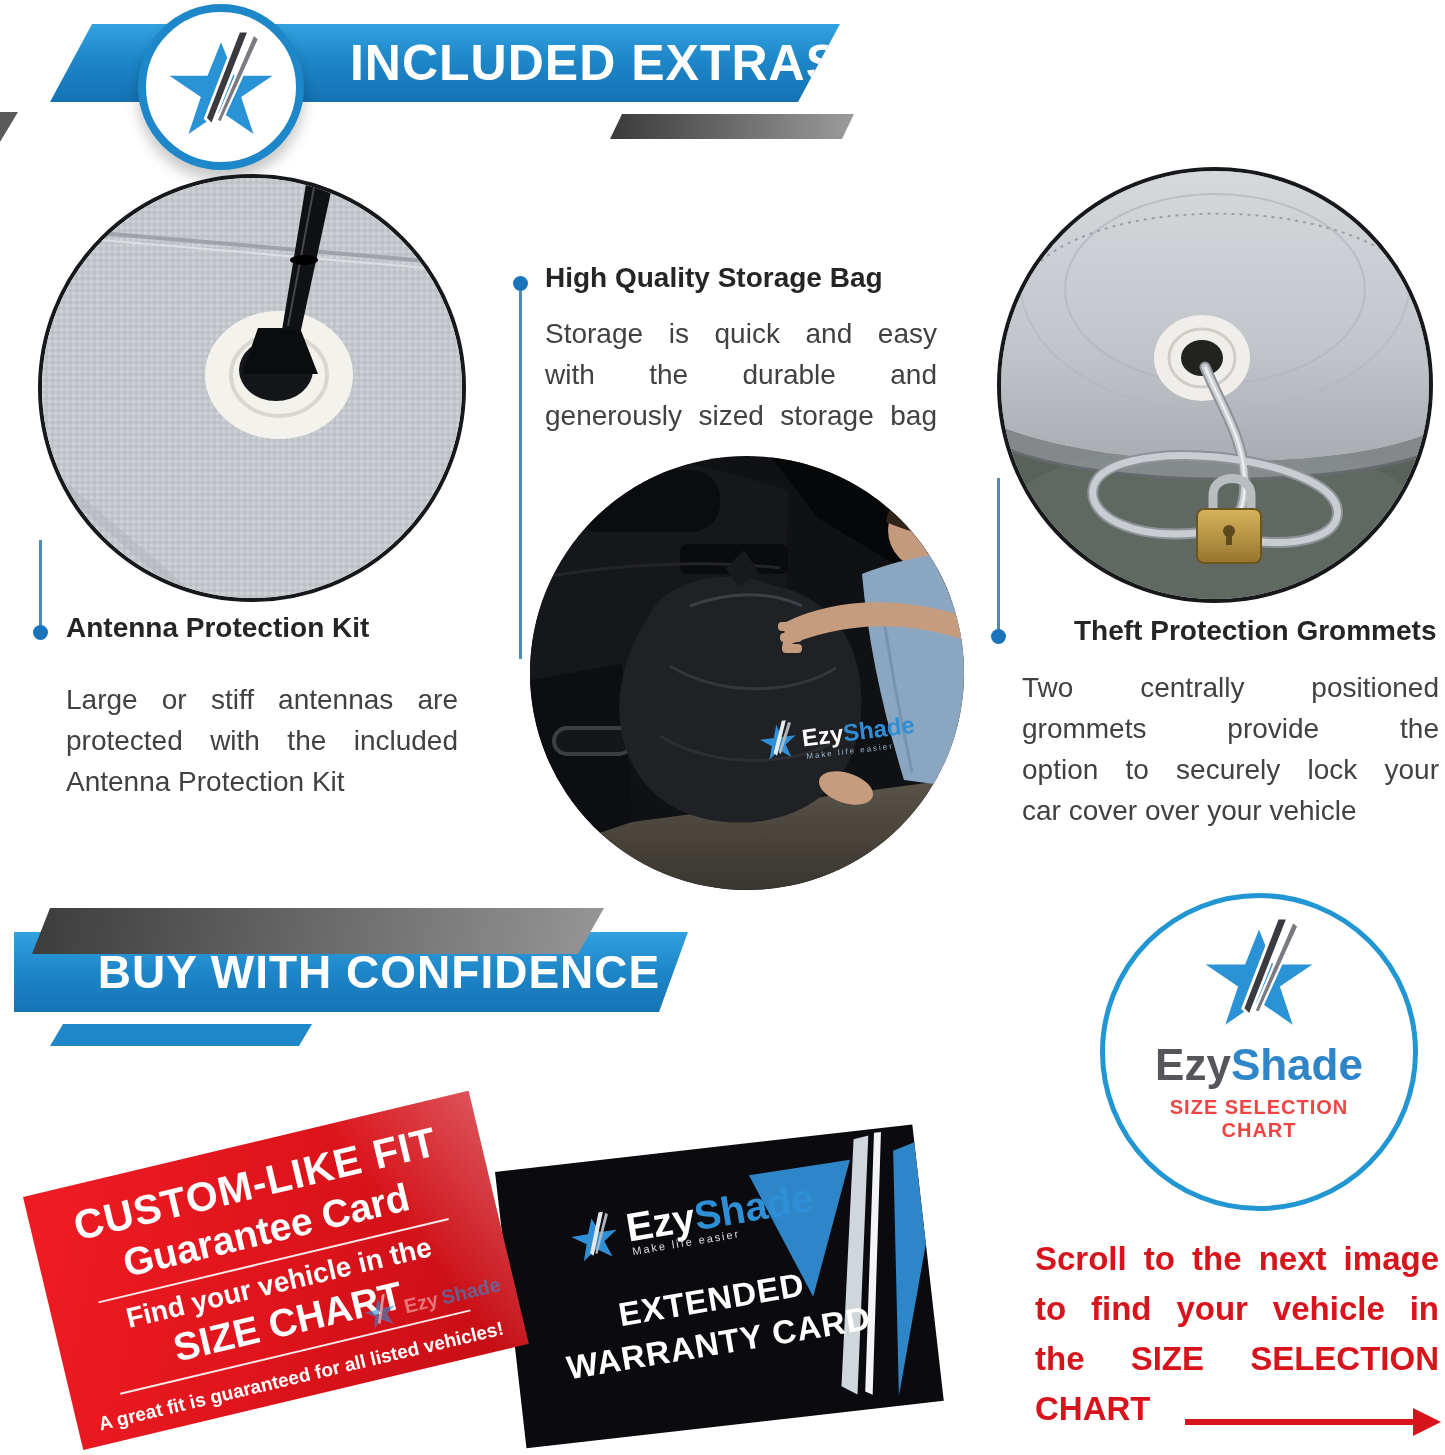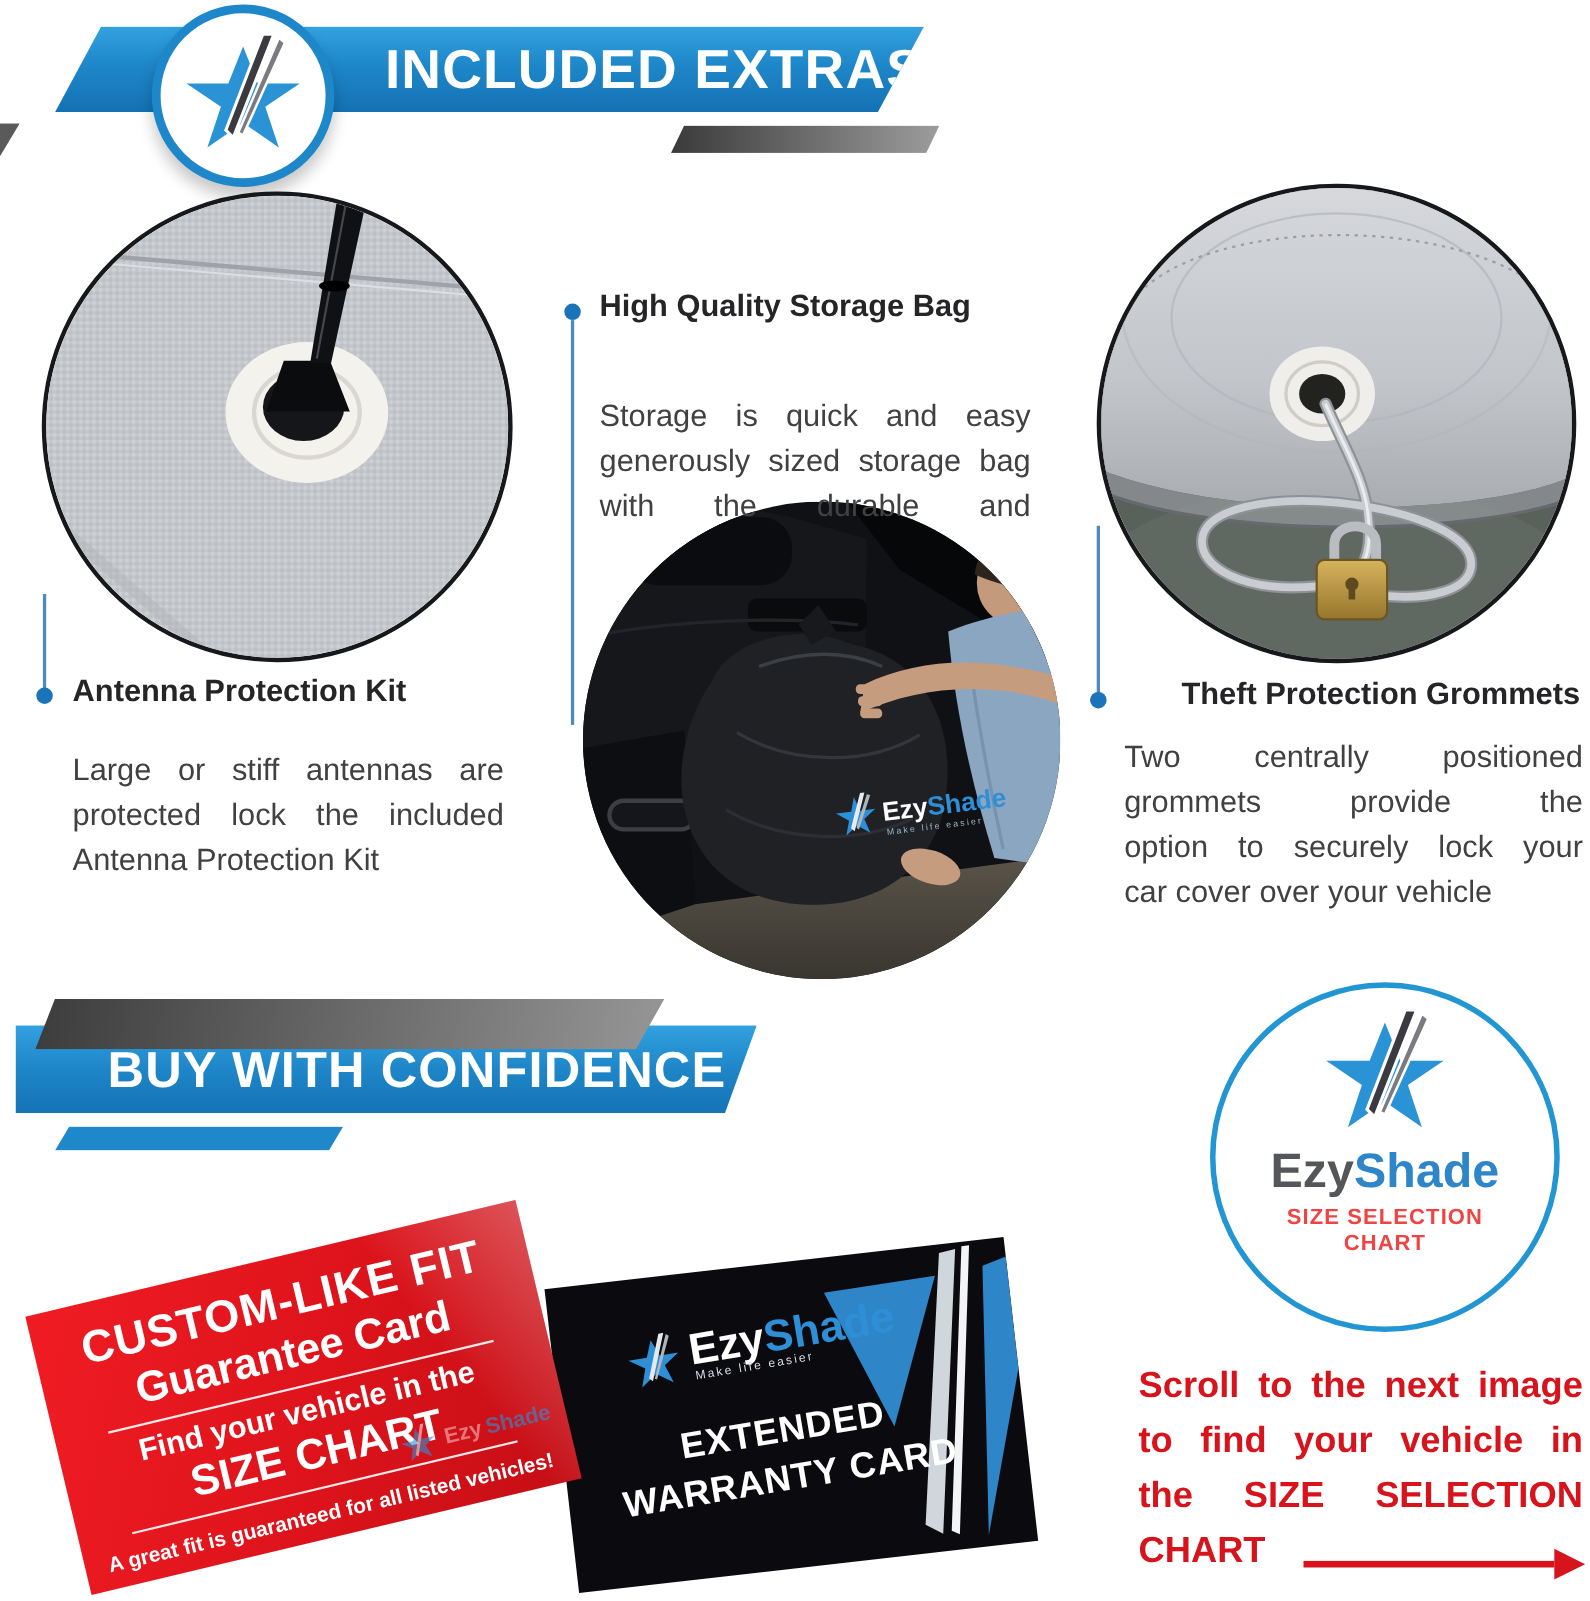--- a/index.html
+++ b/index.html
@@ -207,29 +207,29 @@
   <div class="abs vline" style="left:39px;top:540px;height:92px;"></div>
   <div class="abs dot" style="left:33px;top:625px;"></div>
   <div class="abs vline" style="left:519px;top:291px;height:368px;"></div>
   <div class="abs dot" style="left:513px;top:276px;"></div>
   <div class="abs vline" style="left:997px;top:478px;height:156px;"></div>
   <div class="abs dot" style="left:991px;top:629px;"></div>
 
   <div class="abs feat-title" style="left:66px;top:612px;">Antenna Protection Kit</div>
   <div class="abs feat-body" style="left:66px;top:668px;width:392px;margin-top:16px;">
     <div class="jl">Large or stiff antennas are</div>
-    <div class="jl">protected lock the included</div>
+    <div class="jl">protected with the included</div>
     <div class="jl-last">Antenna Protection Kit</div>
   </div>
 
   <div class="abs feat-title" style="left:545px;top:262px;">High Quality Storage Bag</div>
-  <div class="abs feat-body" style="left:545px;top:318px;width:392px;margin-top:44px;">
+  <div class="abs feat-body" style="left:545px;top:318px;width:392px;">
     <div class="jl">Storage is quick and easy</div>
+    <div class="jl">with the durable and</div>
     <div class="jl">generously sized storage bag</div>
-    <div class="jl">with the durable and</div>
   </div>
 
   <div class="abs feat-title" style="left:1074px;top:615px;">Theft Protection Grommets</div>
   <div class="abs feat-body" style="left:1022px;top:672px;width:417px;">
     <div class="jl">Two centrally positioned</div>
     <div class="jl">grommets provide the</div>
     <div class="jl">option to securely lock your</div>
     <div class="jl-last">car cover over your vehicle</div>
   </div>
 

